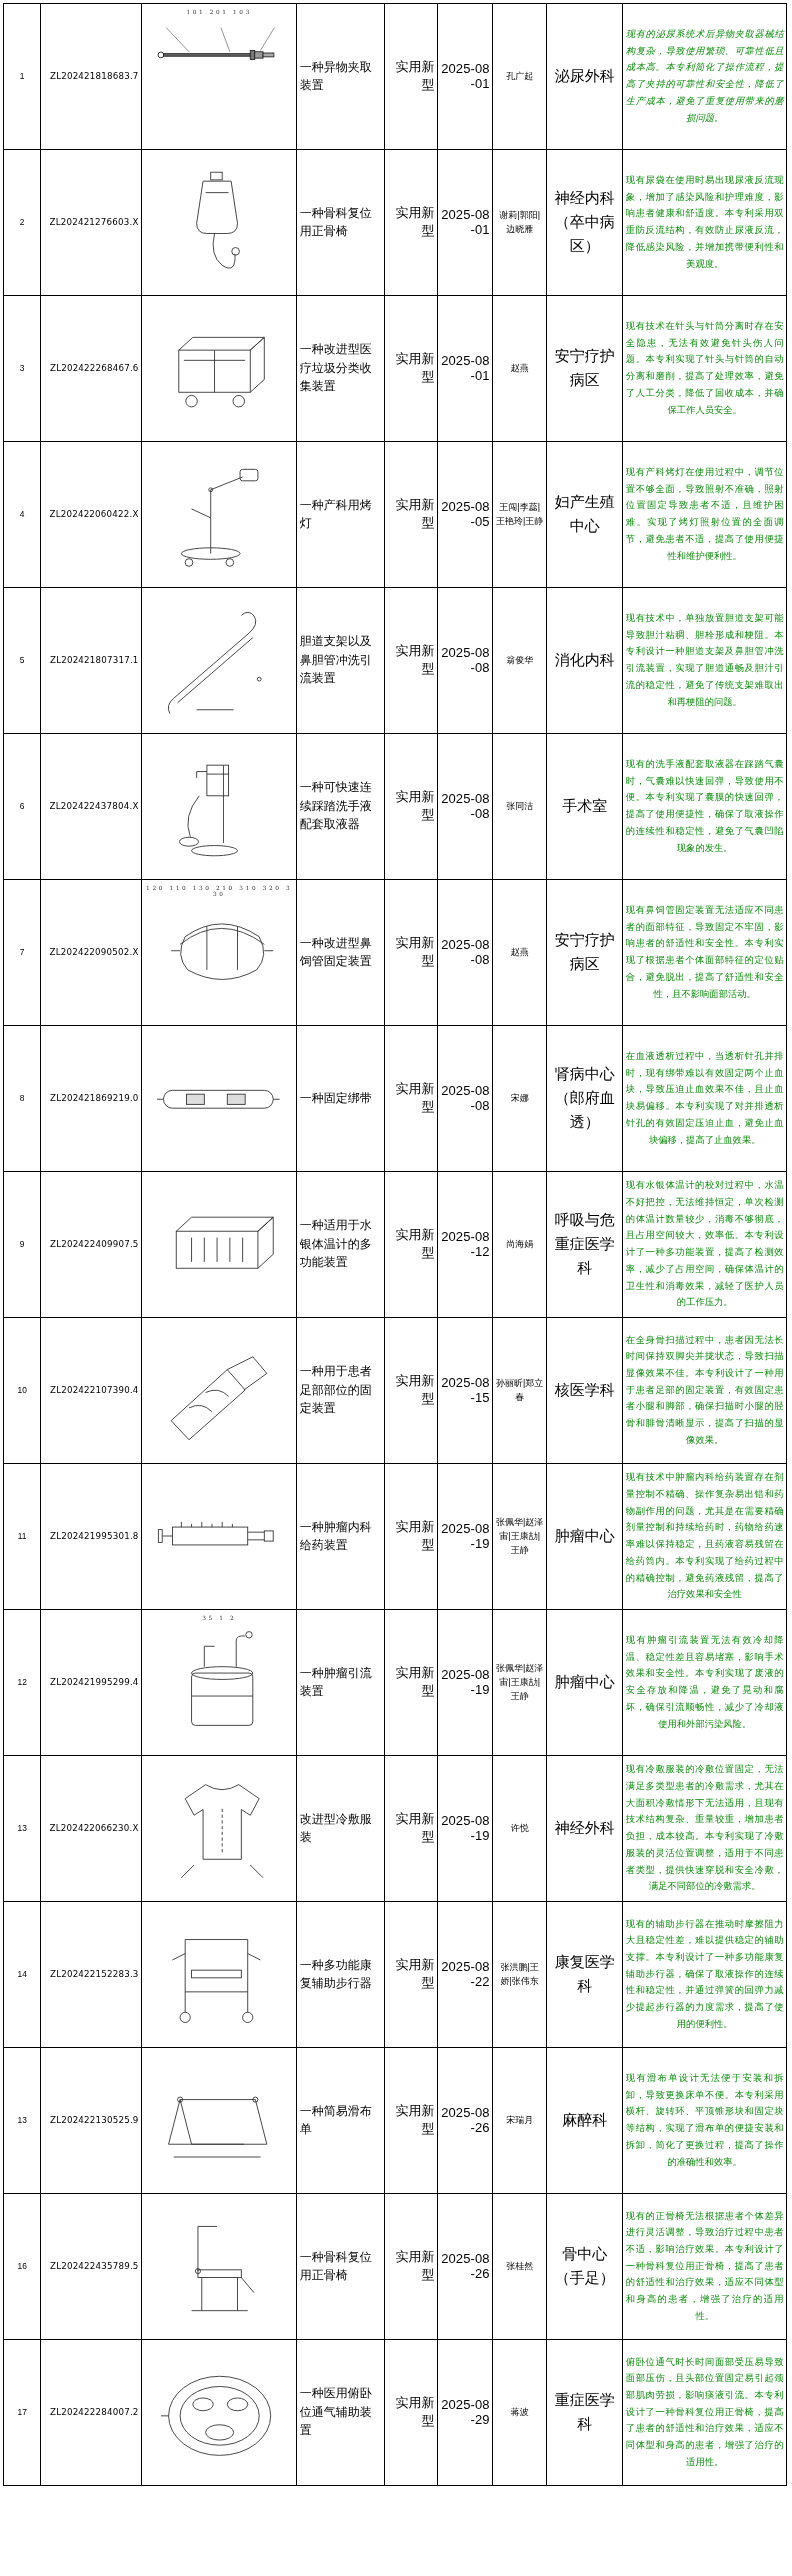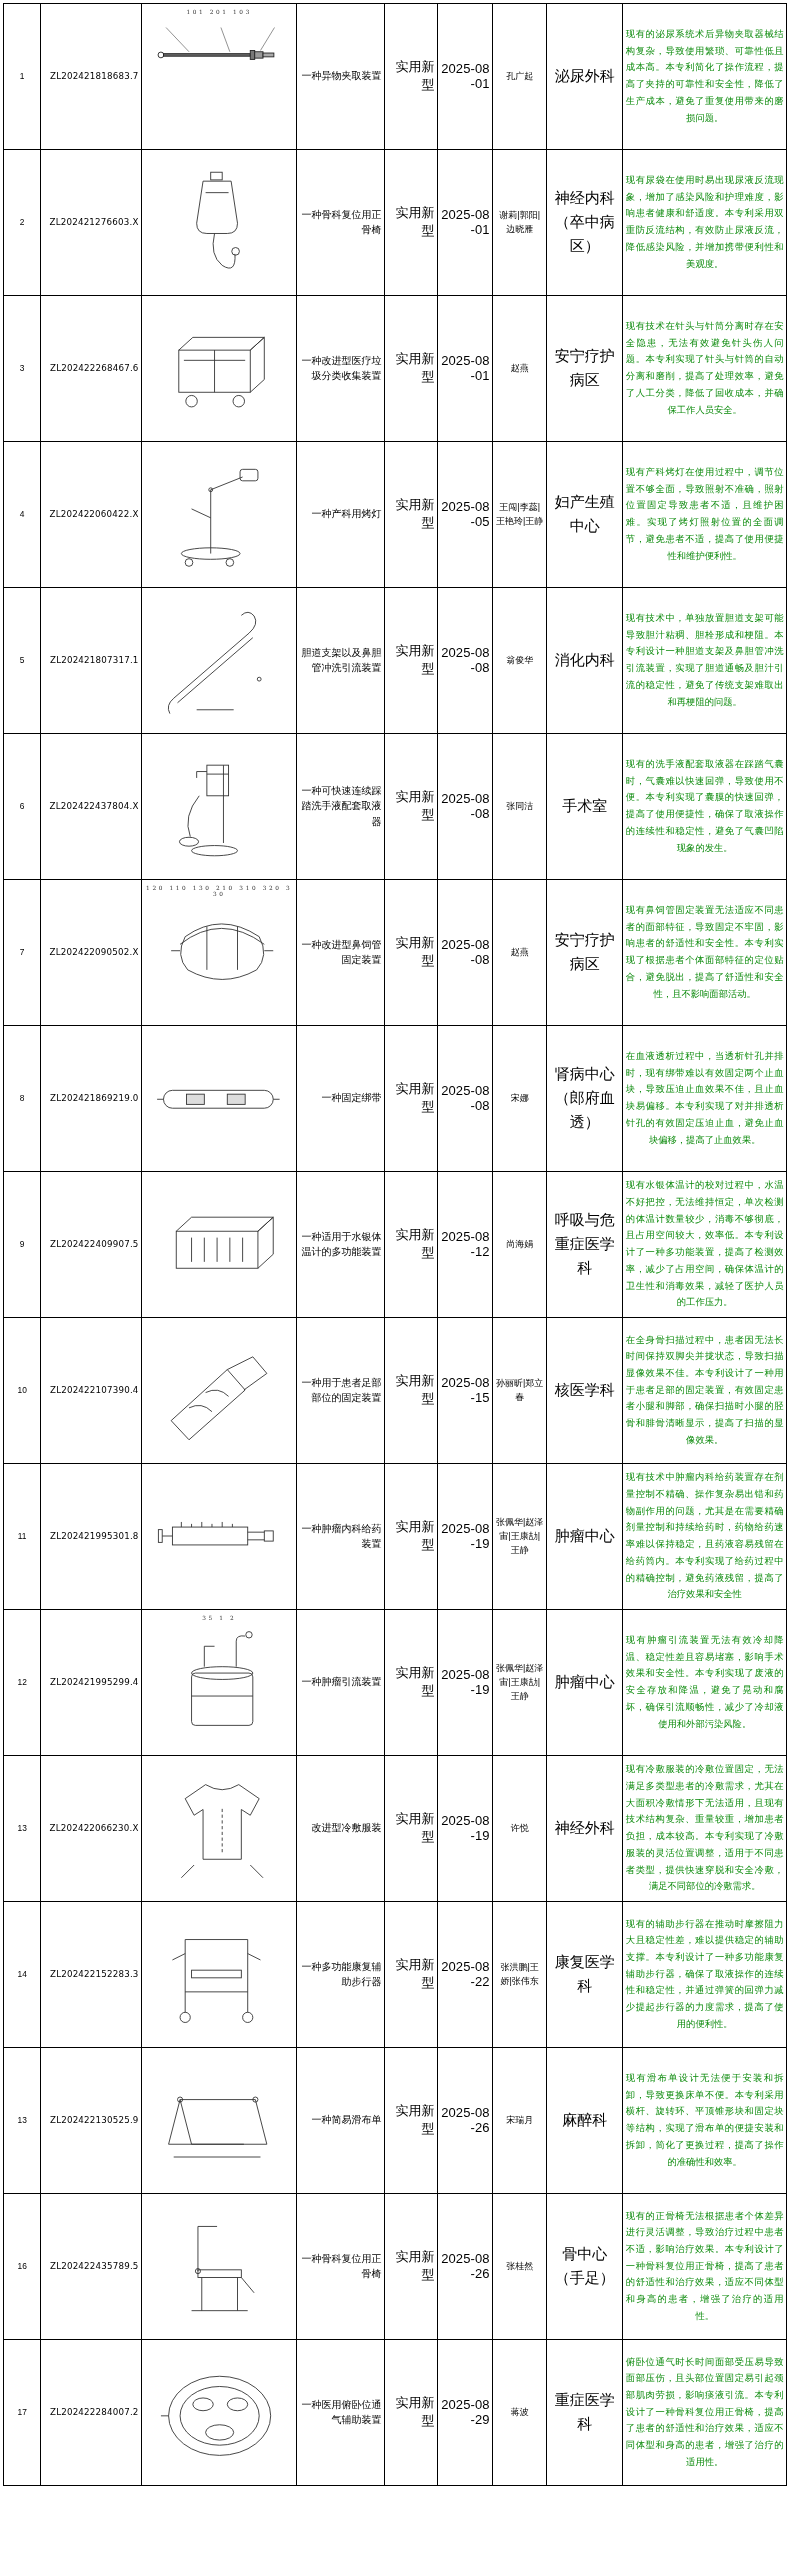--- a/index.html
+++ b/index.html
@@ -41,21 +41,21 @@
   td.c-no{text-align:center;font-size:8.4px;}
   td.c-patent{text-align:right;font-size:8.7px;letter-spacing:0.2px;font-family:"DejaVu Sans","Liberation Sans",sans-serif;}
   td.c-fig{padding:2.6px;position:relative;}
   .figwrap{width:100%;height:138px;position:relative;display:flex;align-items:center;justify-content:center;flex-direction:column;}
   .figlabels{
     position:absolute;top:1.9px;left:0;right:0;
     text-align:center;font-size:5.8px;color:#333;letter-spacing:2.6px;
     font-family:"DejaVu Serif","Liberation Serif",serif;
   }
   .figwrap svg{width:134px;height:120px;}
-  td.c-title{text-align:right;font-size:10px;line-height:1.55;padding:1.3px 5.2px;}
+  td.c-title{text-align:left;font-size:12px;line-height:1.55;padding:1.3px 5.2px;}
   td.c-type, td.c-date{text-align:right;font-size:13px;}
   td.c-date{letter-spacing:0.1px;}
   td.c-inv{text-align:center;font-size:9px;line-height:1.6;padding:1.3px 3.9px;}
   td.c-dept{text-align:center;font-size:15px;line-height:1.6;padding:1.3px 3.9px;}
   td.c-pain{
     font-size:9.3px;
     line-height:16.7px;
     padding:3.9px 6.4px;
     text-align:justify;
     text-align-last:center;
@@ -100,21 +100,21 @@
                   <rect x="174" y="54" width="17" height="6" fill="#aaa"></rect>
                 </g>
               </svg>
             </div>
           </td>
           <td class="c-title">一种异物夹取装置</td>
           <td class="c-type">实用新型</td>
           <td class="c-date">2025-08-01</td>
           <td class="c-inv">孔广起</td>
           <td class="c-dept">泌尿外科</td>
-          <td class="c-pain" style="color: rgb(11, 138, 11);">现有的泌尿系统术后异物夹取器械结构复杂，导致使用繁琐、可靠性低且成本高。本专利简化了操作流程，提高了夹持的可靠性和安全性，降低了生产成本，避免了重复使用带来的磨损问题。</td>
+          <td class="c-pain" style="color: rgb(11, 138, 11); font-style: italic;">现有的泌尿系统术后异物夹取器械结构复杂，导致使用繁琐、可靠性低且成本高。本专利简化了操作流程，提高了夹持的可靠性和安全性，降低了生产成本，避免了重复使用带来的磨损问题。</td>
         </tr>
         <tr class="body-row">
           <td class="c-no">2</td>
           <td class="c-patent">ZL202421276603.X</td>
           <td class="c-fig">
             <div class="figwrap">
               <div class="figlabels"></div>
               <svg viewBox="0 0 210 180">
                 <g fill="none" stroke="#333" stroke-width="1.4">
                   <rect x="92" y="12" width="18" height="12"></rect>

